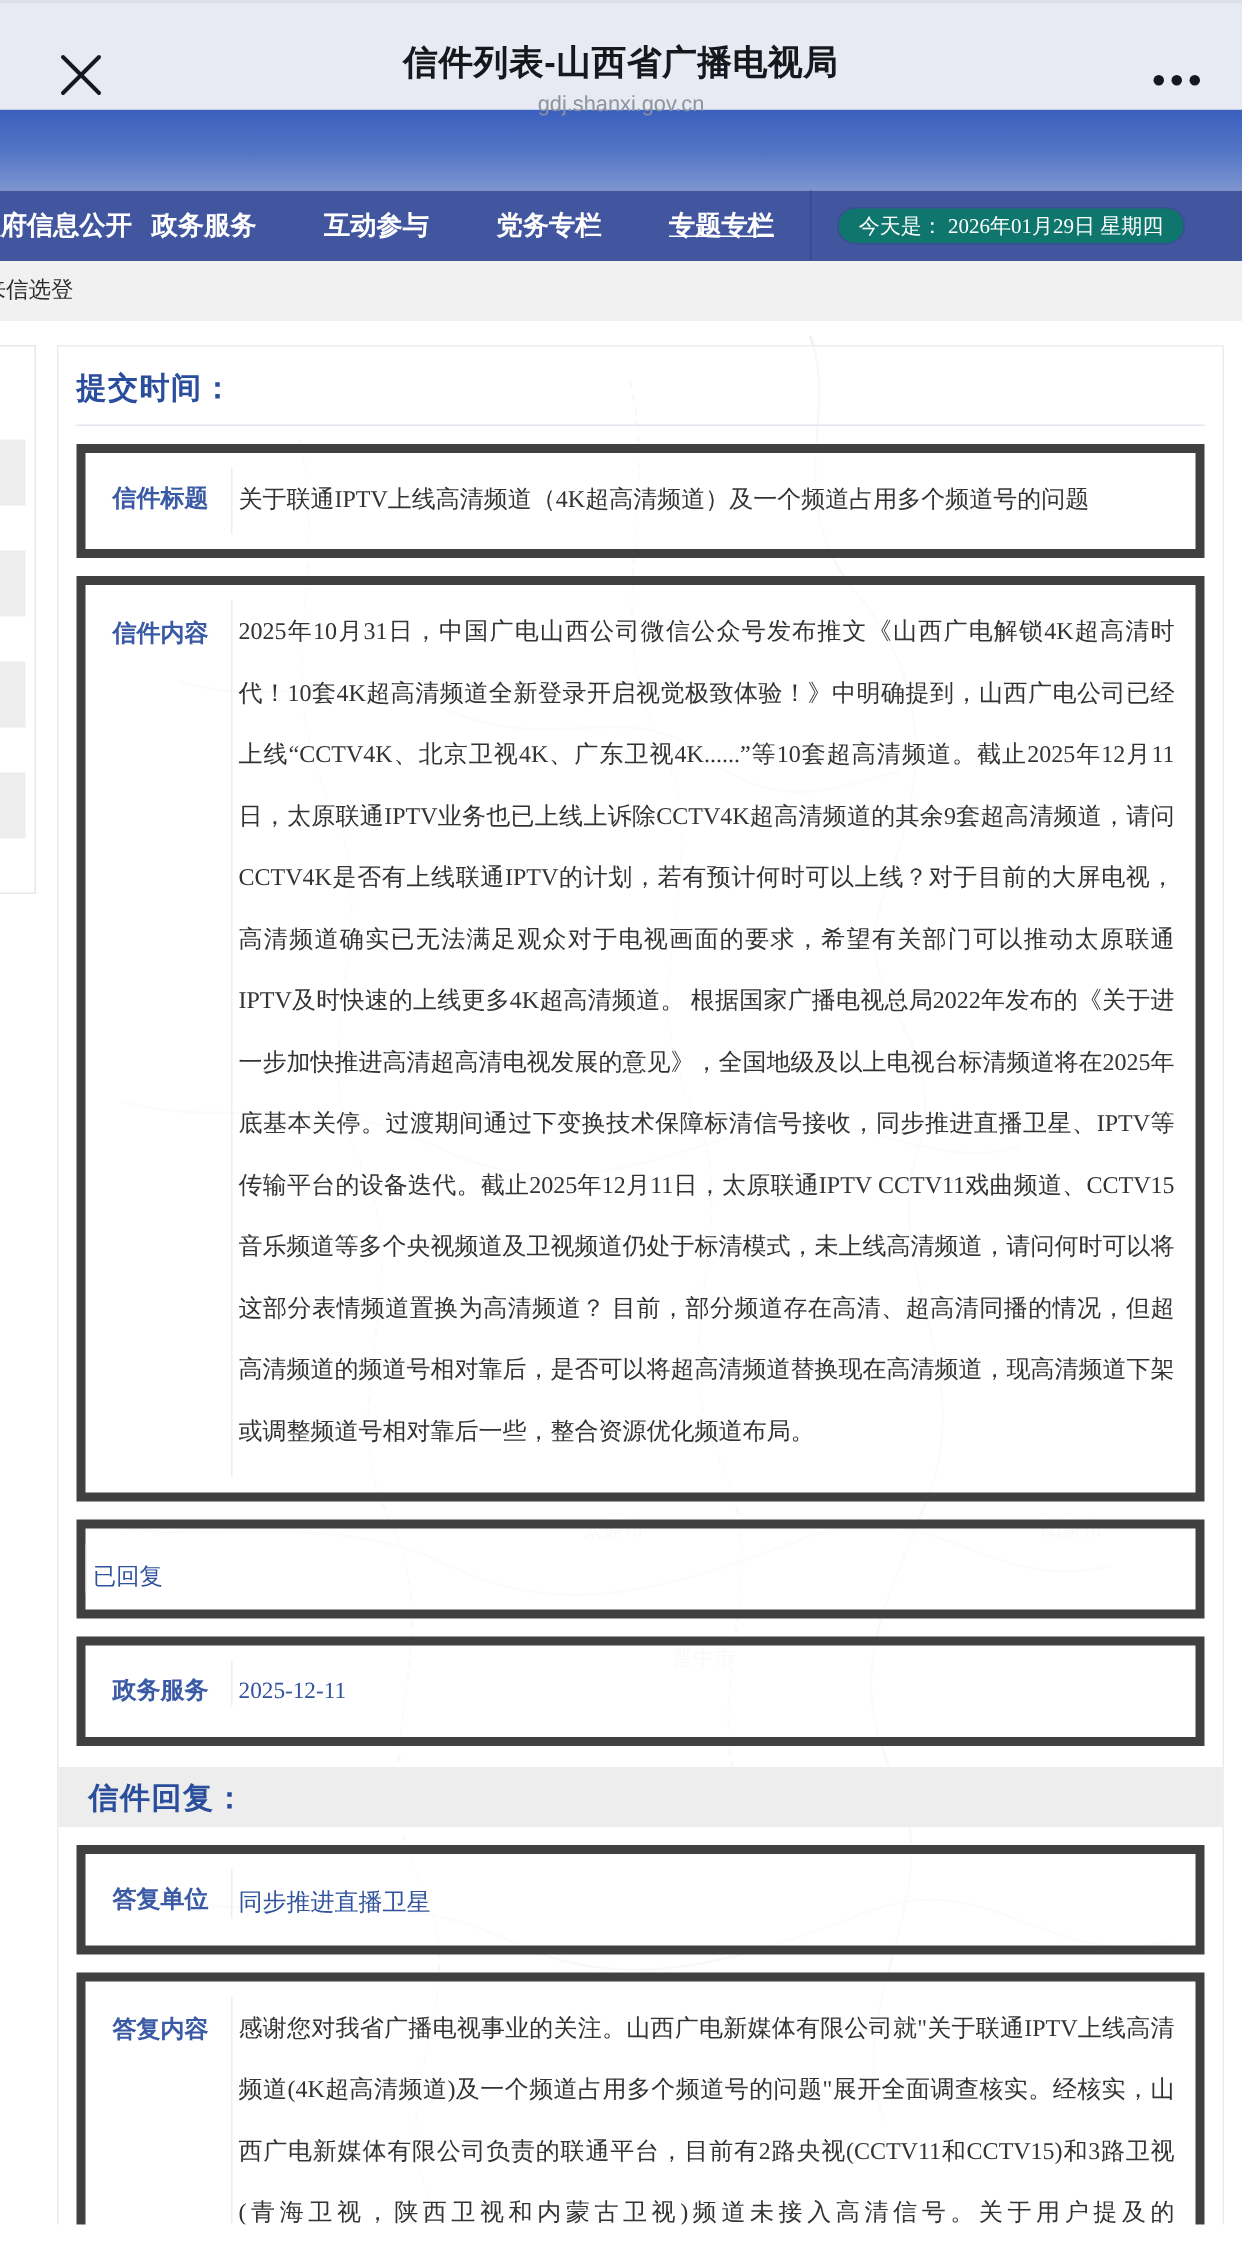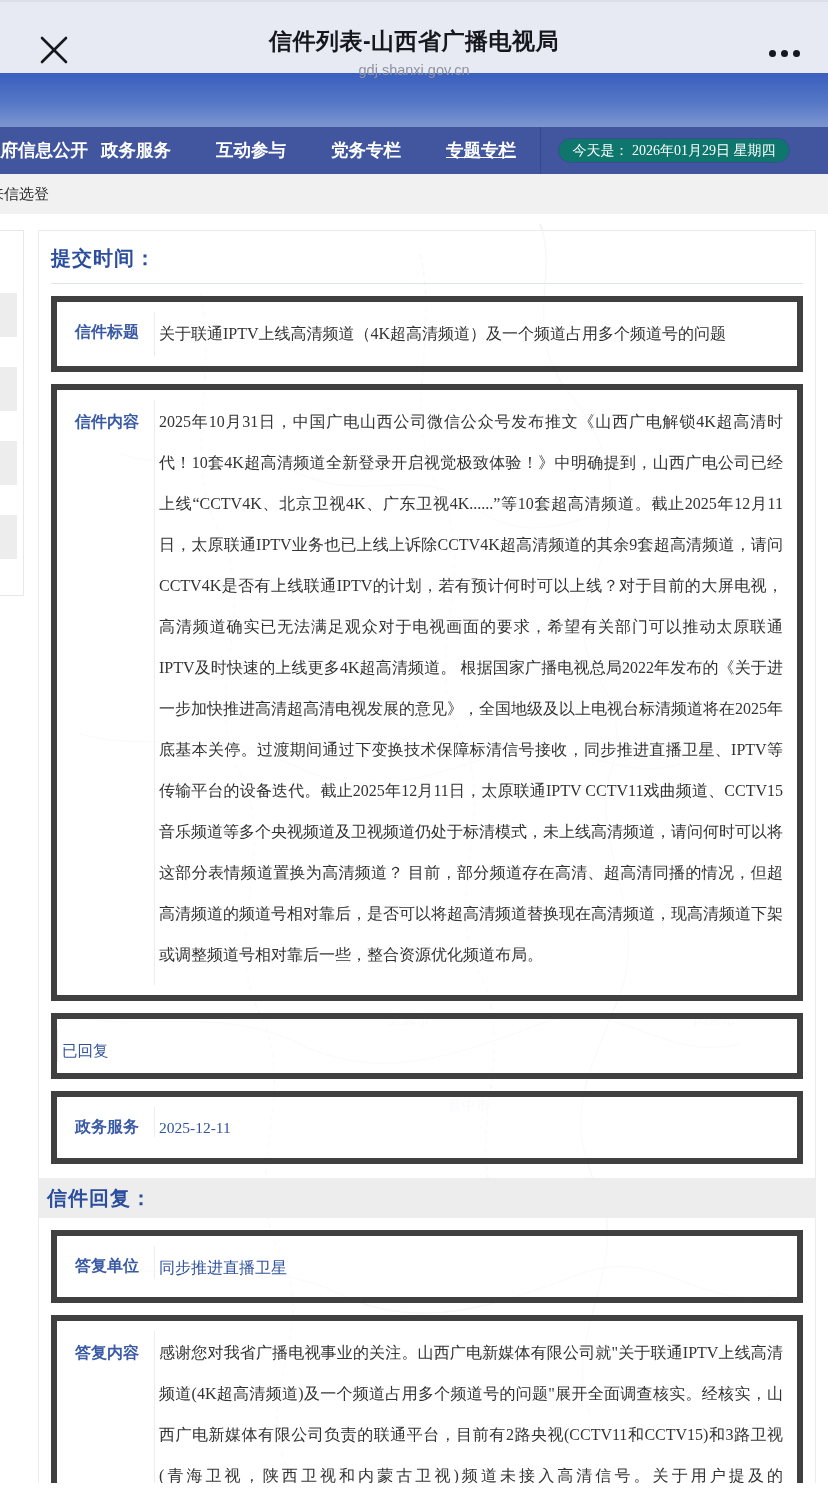--- a/index.html
+++ b/index.html
@@ -73,21 +73,21 @@
     border:1px solid #eaecf0; background:rgba(255,255,255,0.55); padding-bottom:2px;
   }
   .section-head {
     padding:14px 12px 11px 12px; font-size:20px; font-weight:bold; color:#2a4d9c; letter-spacing:1px;
   }
   .section-rule { margin:0 12px; border-bottom:1px solid #dfe4ee; }
   .section-band {
     margin-top:14px; background:#ededee; height:40px; display:flex; align-items:center;
   }
   .section-band .band-title {
-    padding-left:8px; font-size:20px; font-weight:bold; color:#2a4d9c; letter-spacing:1px;
+    padding-left:20px; font-size:20px; font-weight:bold; color:#2a4d9c; letter-spacing:1px;
   }
 
   .row {
     display:flex; align-items:flex-start; margin:12px; border:6px solid #404040;
     background:rgba(255,255,255,0.45);
   }
   .row-label {
     flex:0 0 97px; padding:22px 0 20px 18px; font-size:16px; font-weight:bold;
     color:#3a5aa5; white-space:nowrap;
   }

